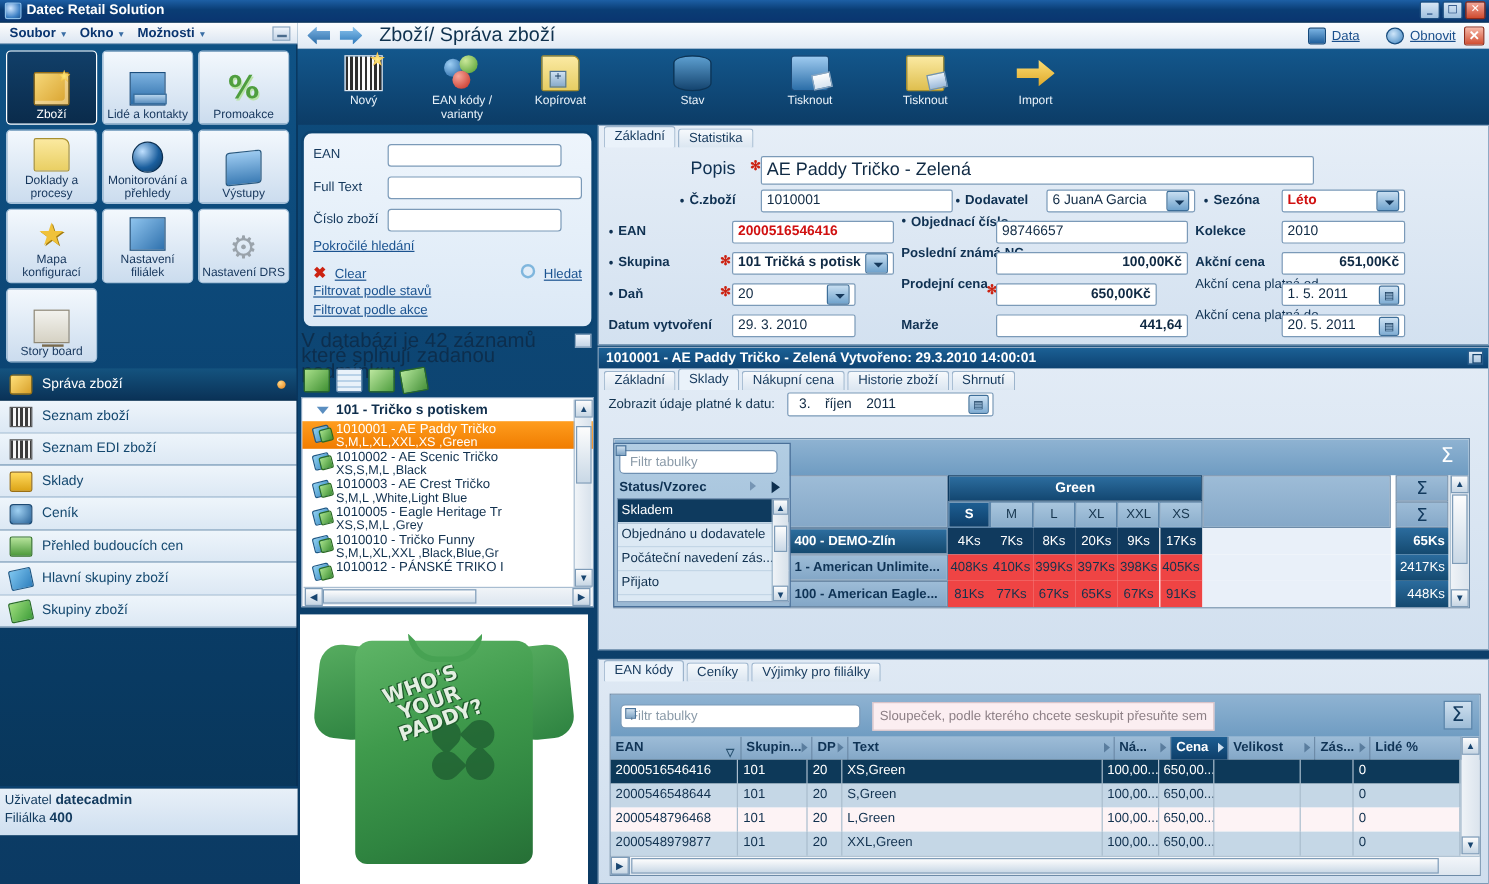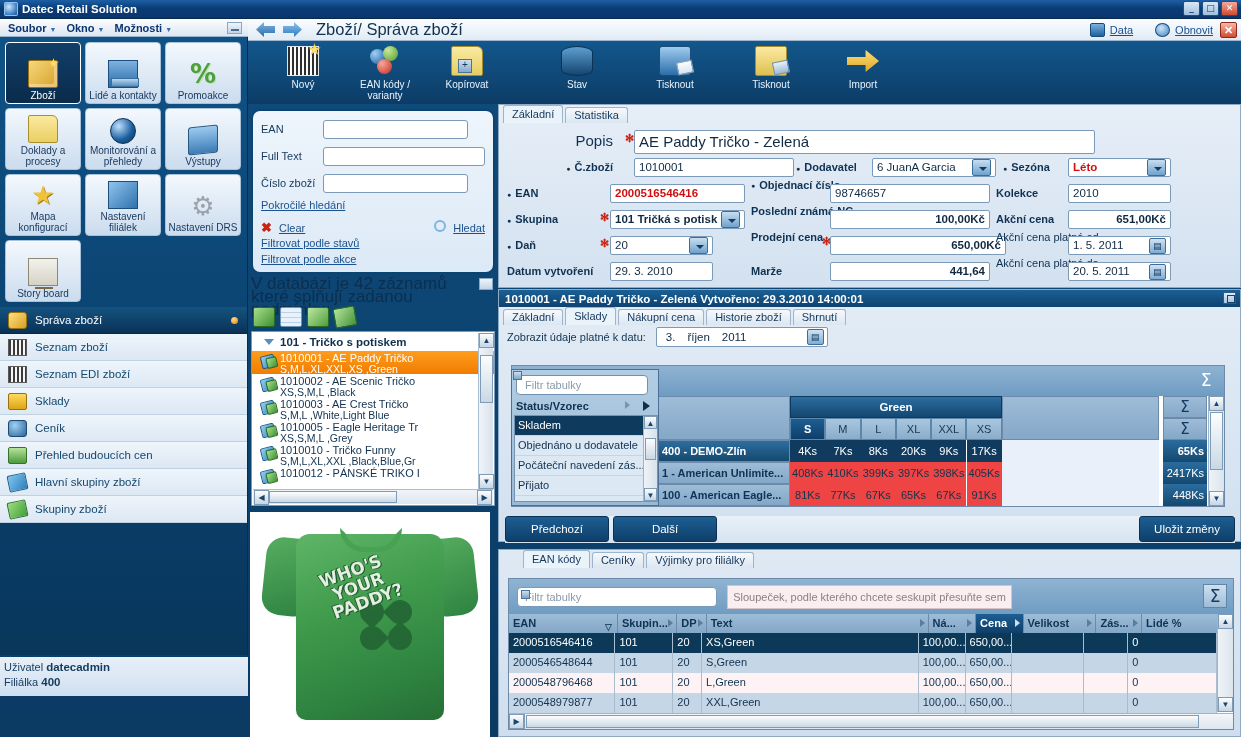--- a/index.html
+++ b/index.html
@@ -894,21 +894,21 @@
     <div class="fg inp rightal" style="left:569px; top:105px; width:103px;">651,00Kč</div>
 
     <div class="fg lbl dot" style="left:8px; top:134px;">Daň</div>
     <span class="fg req" style="left:97px; top:132px;">✻</span>
     <div class="fg inp" style="left:111px; top:131px; width:103px;">
       <span>20</span>
       <span class="ddbtn"></span>
     </div>
     <div class="fg lbl" style="left:252px; top:126px; width:70px; line-height:12px;">Prodejní cena</div>
     <span class="fg req" style="left:319px; top:130px;">✻</span>
-    <div class="fg inp rightal" style="left:331px; top:131px; width:176px;">650,00Kč</div>
+    <div class="fg inp rightal" style="left:331px; top:131px; width:134px;">650,00Kč</div>
     <div class="fg lbl" style="left:497px; top:126px; width:66px; line-height:12px; font-weight:normal;">Akční cena platná od</div>
     <div class="fg inp" style="left:569px; top:131px; width:103px;">
       <span>1.  5. 2011</span>
       <span class="calbtn">▤</span>
     </div>
 
     <div class="fg lbl" style="left:8px; top:160px;">Datum vytvoření</div>
     <div class="fg inp" style="left:111px; top:157px; width:103px;">29.  3. 2010</div>
     <div class="fg lbl" style="left:252px; top:160px;">Marže</div>
     <div class="fg inp rightal" style="left:331px; top:157px; width:160px;">441,64</div>
@@ -1038,28 +1038,23 @@
       <div class="fp-item">Počáteční navedení zás...</div>
       <div class="fp-item">Přijato</div>
       <div class="fp-scroll">
         <div class="sbtn" style="top:0; width:13px; height:13px;">▲</div>
         <div class="fp-thumb"></div>
         <div class="sbtn" style="bottom:0; width:13px; height:13px;">▼</div>
       </div>
     </div>
   </div>
 
-  <div class="actionbar">
-    <div class="abtn" style="left:0">Předchozí</div>
-    <div class="abtn" style="left:108px">Další</div>
-    <div class="abtn" style="right:0; width:96px;">Uložit změny</div>
-  </div>
 
   <div class="panel-bot">
-    <div class="tabstrip" style="padding-top:3px; padding-left:24px;">
+    <div class="tabstrip" style="padding-top:3px; padding-left:4px;">
       <div class="tab active">EAN kódy</div>
       <div class="tab">Ceníky</div>
       <div class="tab">Výjimky pro filiálky</div>
     </div>
 
     <div class="grid2">
       <div class="g2-toolbar">
         <div class="g2-filter">
           <span class="pv-chk"></span>
           <span>Filtr tabulky</span>

